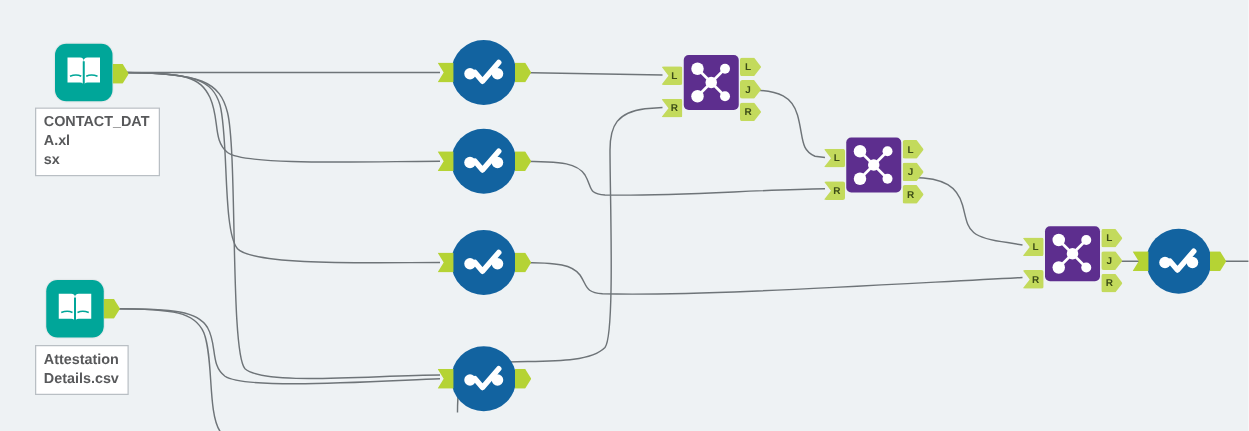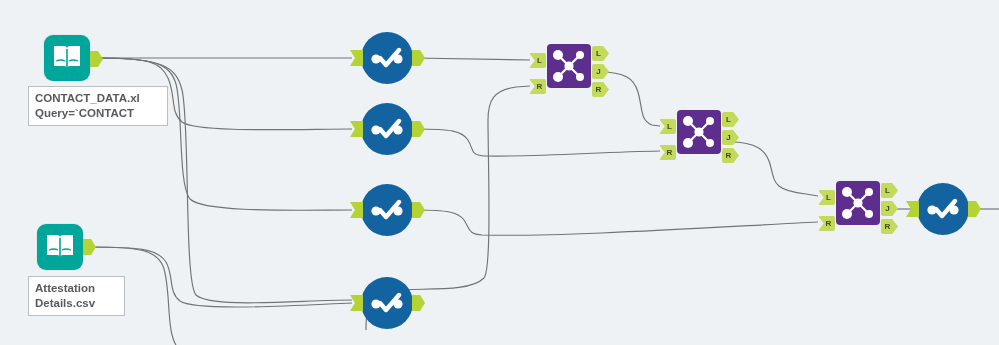--- a/index.html
+++ b/index.html
@@ -165,38 +165,38 @@
       <svg width="30" height="28" viewBox="0 0 30 28">
         <path d="M2,2 H12 Q15,2 15,5 V25 Q15,22 12,22 H2 Z" fill="#ffffff"></path>
         <path d="M28,2 H18 Q15,2 15,5 V25 Q15,22 18,22 H28 Z" fill="#ffffff"></path>
         <path d="M15,5 V25" stroke="#00a699" stroke-width="1.6" fill="none"></path>
         <path d="M4,17 Q9,15 13,17" stroke="#00a699" stroke-width="1.3" fill="none"></path>
         <path d="M26,17 Q21,15 17,17" stroke="#00a699" stroke-width="1.3" fill="none"></path>
       </svg>
     </div>
     <div class="anchor out" style="left:46px; top:16px;"></div>
   </div>
-  <div class="anno" style="left:28px; top:86px; width:140px;">
+  <div class="anno" style="left:28px; top:86px; width:100px;">
     <div>CONTACT_DATA.xl</div>
-    <div>Query=`CONTACT</div>
+    <div>sx</div>
   </div>
 
   <div class="node" style="left:37px; top:224px;">
     <div class="input-tool">
       <svg width="30" height="28" viewBox="0 0 30 28">
         <path d="M2,2 H12 Q15,2 15,5 V25 Q15,22 12,22 H2 Z" fill="#ffffff"></path>
         <path d="M28,2 H18 Q15,2 15,5 V25 Q15,22 18,22 H28 Z" fill="#ffffff"></path>
         <path d="M15,5 V25" stroke="#00a699" stroke-width="1.6" fill="none"></path>
         <path d="M4,17 Q9,15 13,17" stroke="#00a699" stroke-width="1.3" fill="none"></path>
         <path d="M26,17 Q21,15 17,17" stroke="#00a699" stroke-width="1.3" fill="none"></path>
       </svg>
     </div>
     <div class="anchor out" style="left:46px; top:15px;"></div>
   </div>
-  <div class="anno" style="left:28px; top:276px; width:97px;">
+  <div class="anno" style="left:28px; top:276px; width:75px;">
     <div>Attestation</div>
     <div>Details.csv</div>
   </div>
 
   <div class="node" style="left:361px; top:32px;">
     <div class="anchor in" style="left:-11px; top:18px;"></div>
     <div class="select-tool">
       <svg width="34" height="22" viewBox="0 0 34 22">
         <circle cx="6" cy="12" r="4.6" fill="#ffffff"></circle>
         <circle cx="28" cy="12" r="4.6" fill="#ffffff"></circle>

